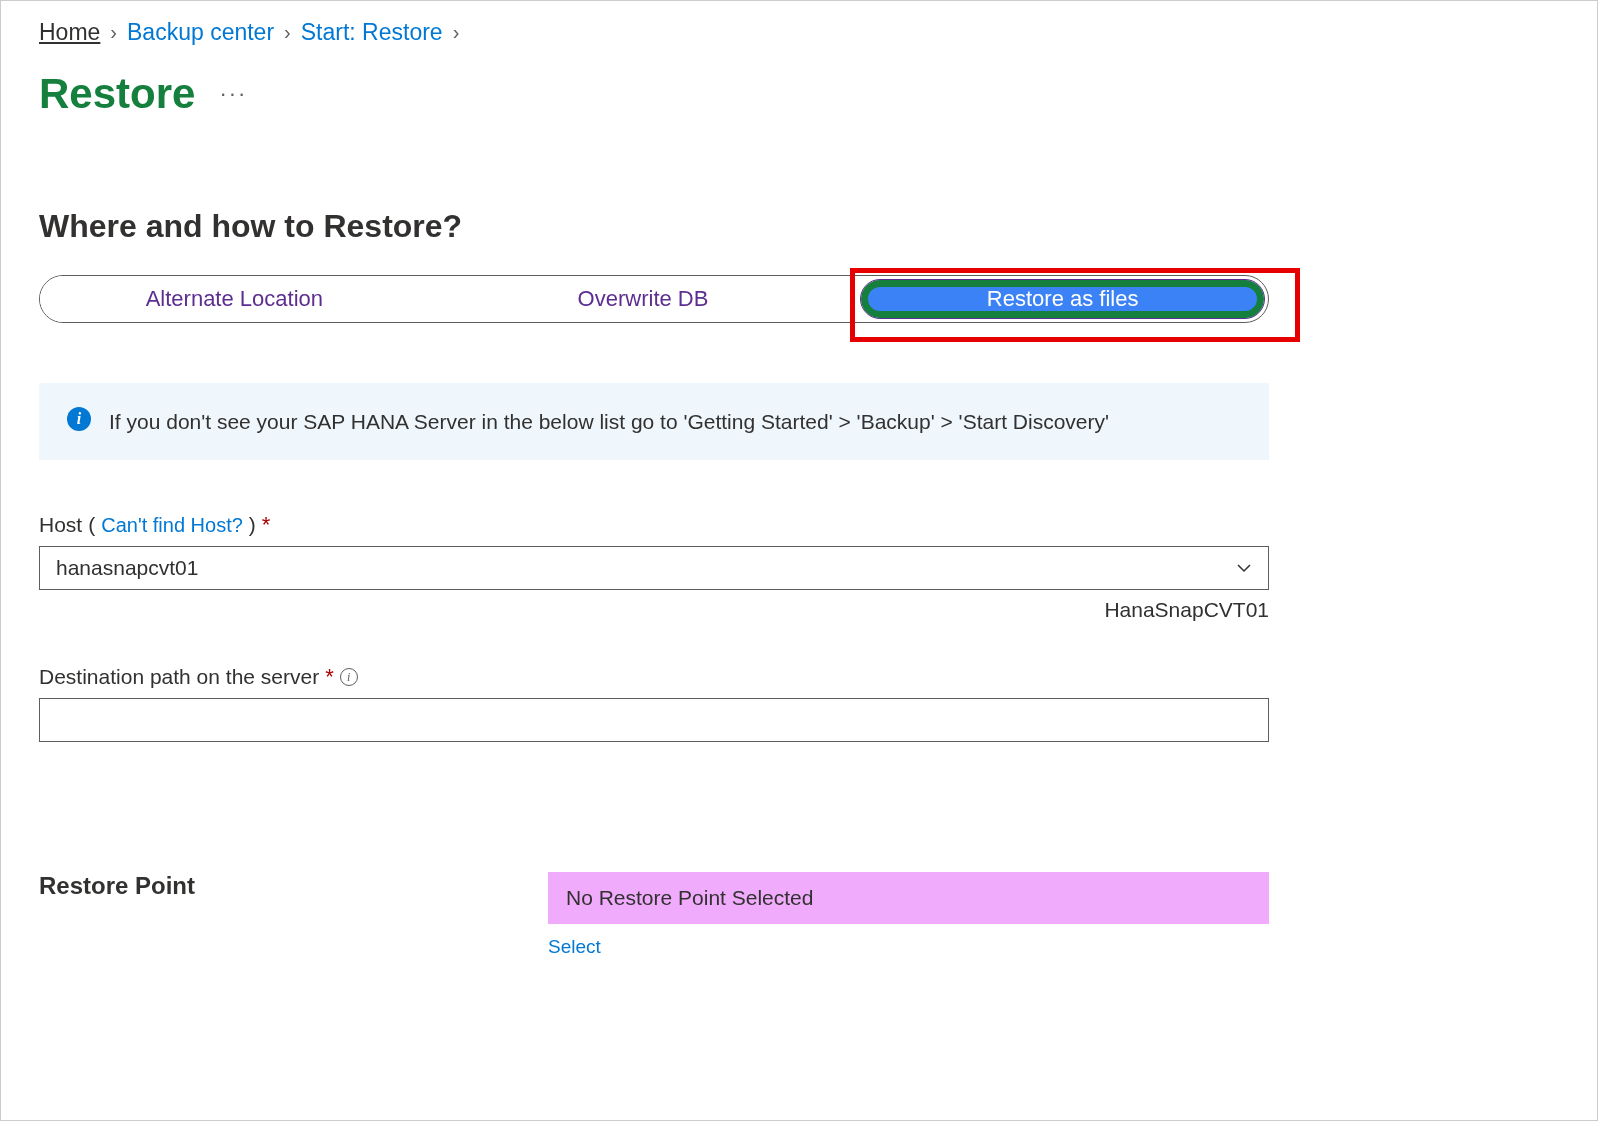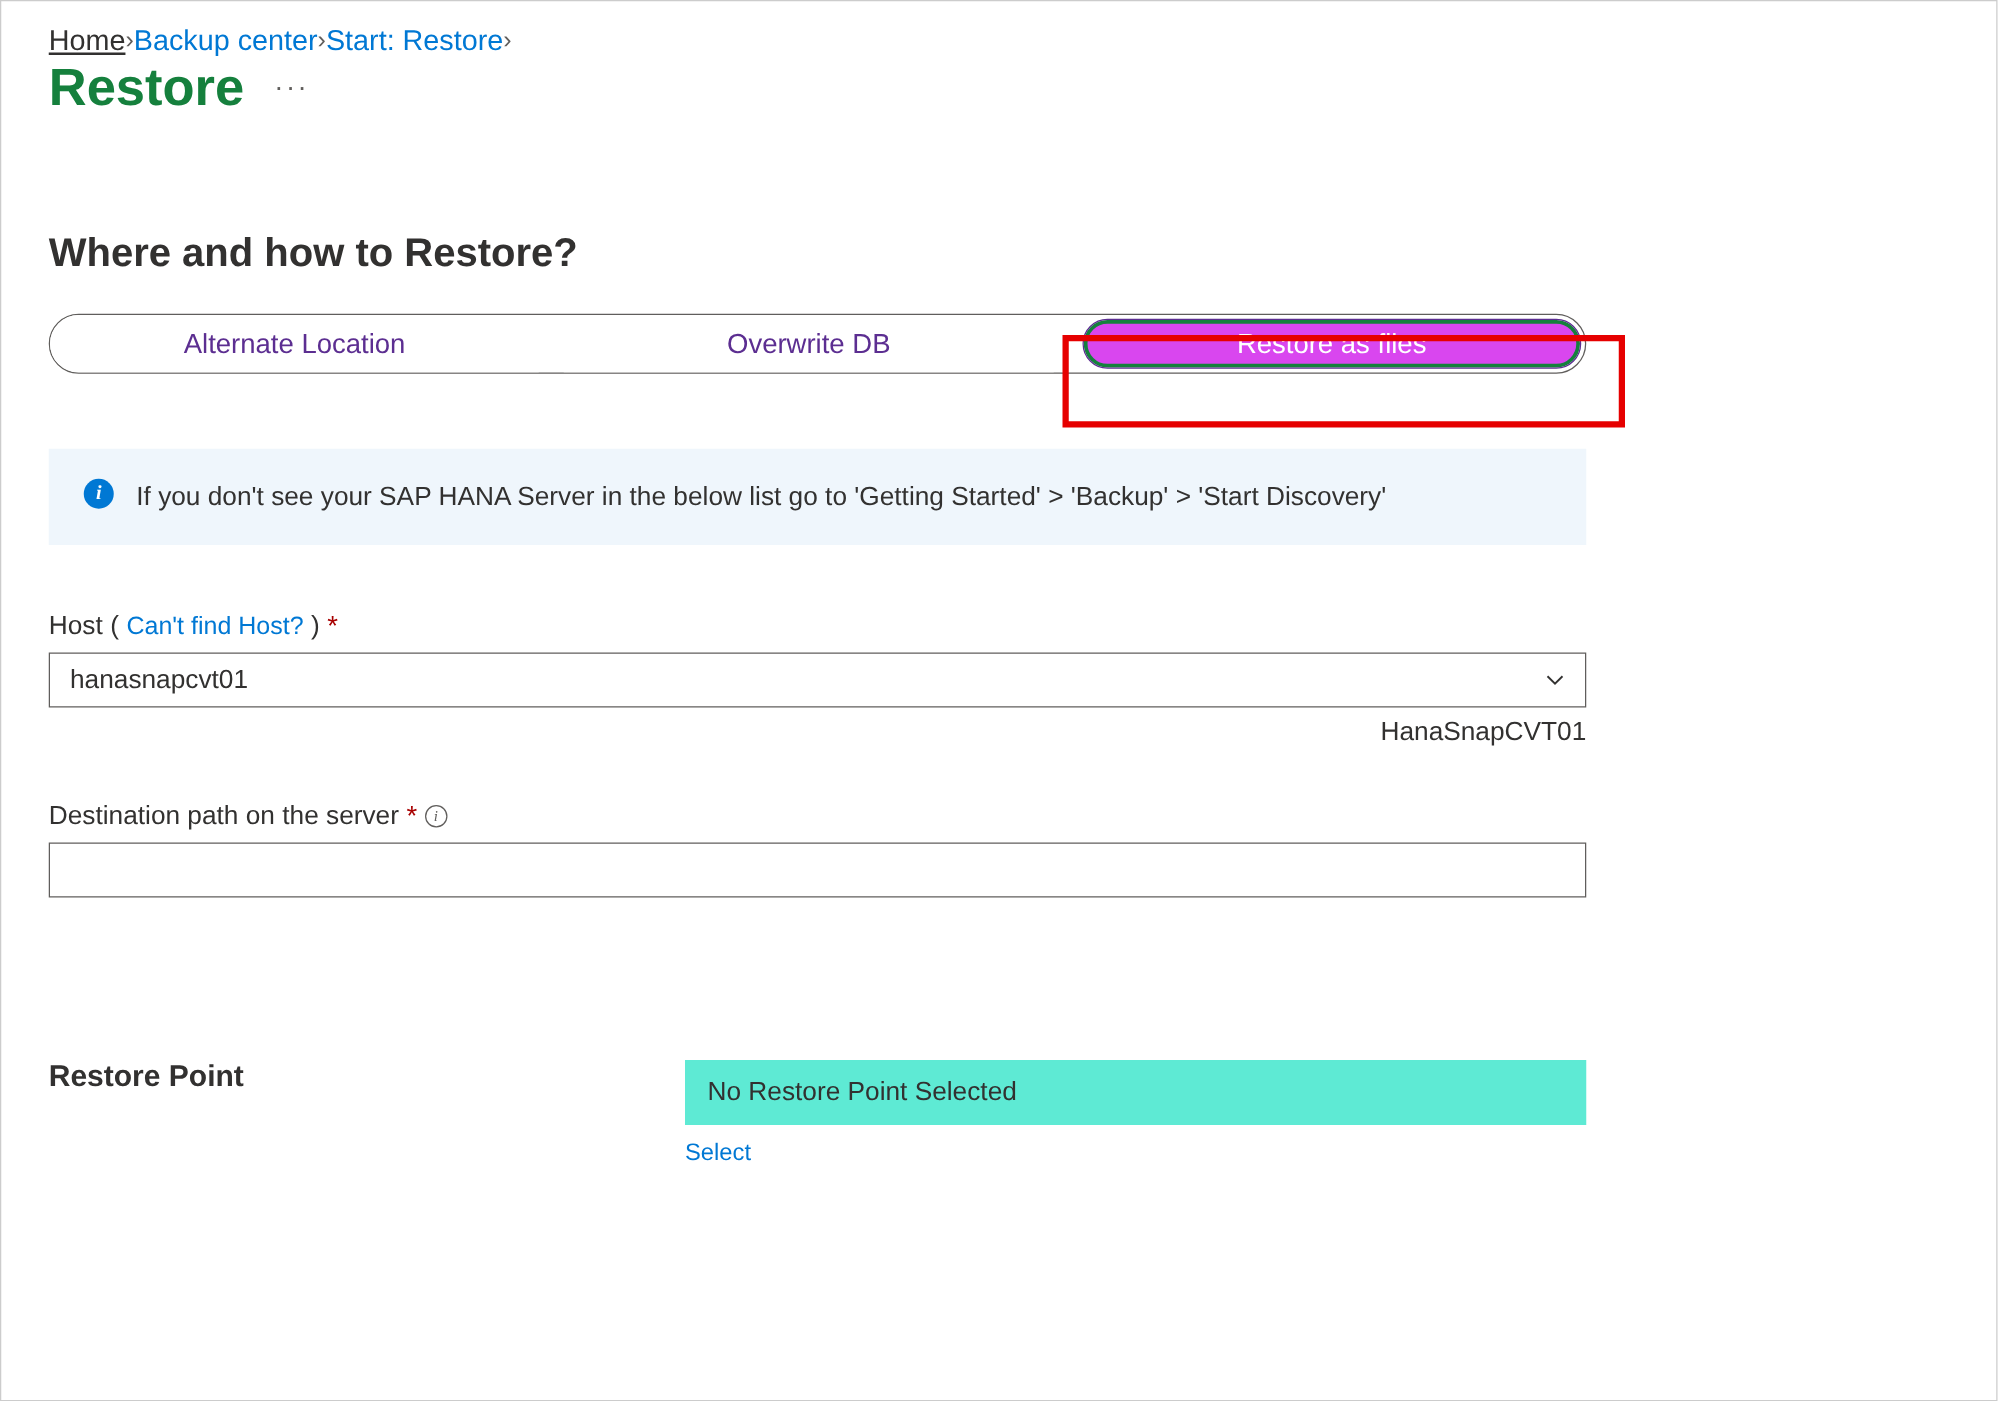--- a/index.html
+++ b/index.html
@@ -12,21 +12,23 @@
       background: #ffffff;
       padding: 18px 38px;
       color: #323130;
       border: 1px solid #ccc;
       width: 1598px;
       height: 1121px;
     }
     .breadcrumb {
       display: flex;
       align-items: center;
+      gap: 10px;
       font-size: 23px;
+      margin-bottom: 24px;
     }
     .breadcrumb a {
       color: #0078d4;
       text-decoration: none;
     }
     .breadcrumb a.home {
       color: #323130;
       text-decoration: underline;
     }
     .breadcrumb .sep {
@@ -73,25 +75,25 @@
       align-items: center;
       justify-content: center;
       font-size: 22px;
       color: #5c2e91;
       background: #ffffff;
       cursor: pointer;
       border: none;
       font-family: inherit;
     }
     .pill.selected {
-      background: #d946ef;
+      background: #3b82f6;
       color: #ffffff;
       border-radius: 24px;
       margin: 4px;
-      border: 3px solid #15803d;
+      border: 7px solid #15803d;
       outline: 1px solid #5c2e91;
       text-align: right;
     }
     .highlight-box {
       position: absolute;
       border: 5px solid #e60000;
       pointer-events: none;
       left: 850px;
       top: 268px;
       width: 450px;
@@ -201,21 +203,21 @@
     .restore-point-label {
       font-size: 24px;
       font-weight: 700;
       color: #323130;
       width: 480px;
     }
     .restore-point-right {
       flex: 1;
     }
     .restore-point-box {
-      background: #5eead4;
+      background: #f0abfc;
       padding: 14px 18px;
       font-size: 21px;
       color: #323130;
       margin-bottom: 12px;
     }
     .select-link {
       color: #0078d4;
       font-size: 19px;
       cursor: pointer;
     }

